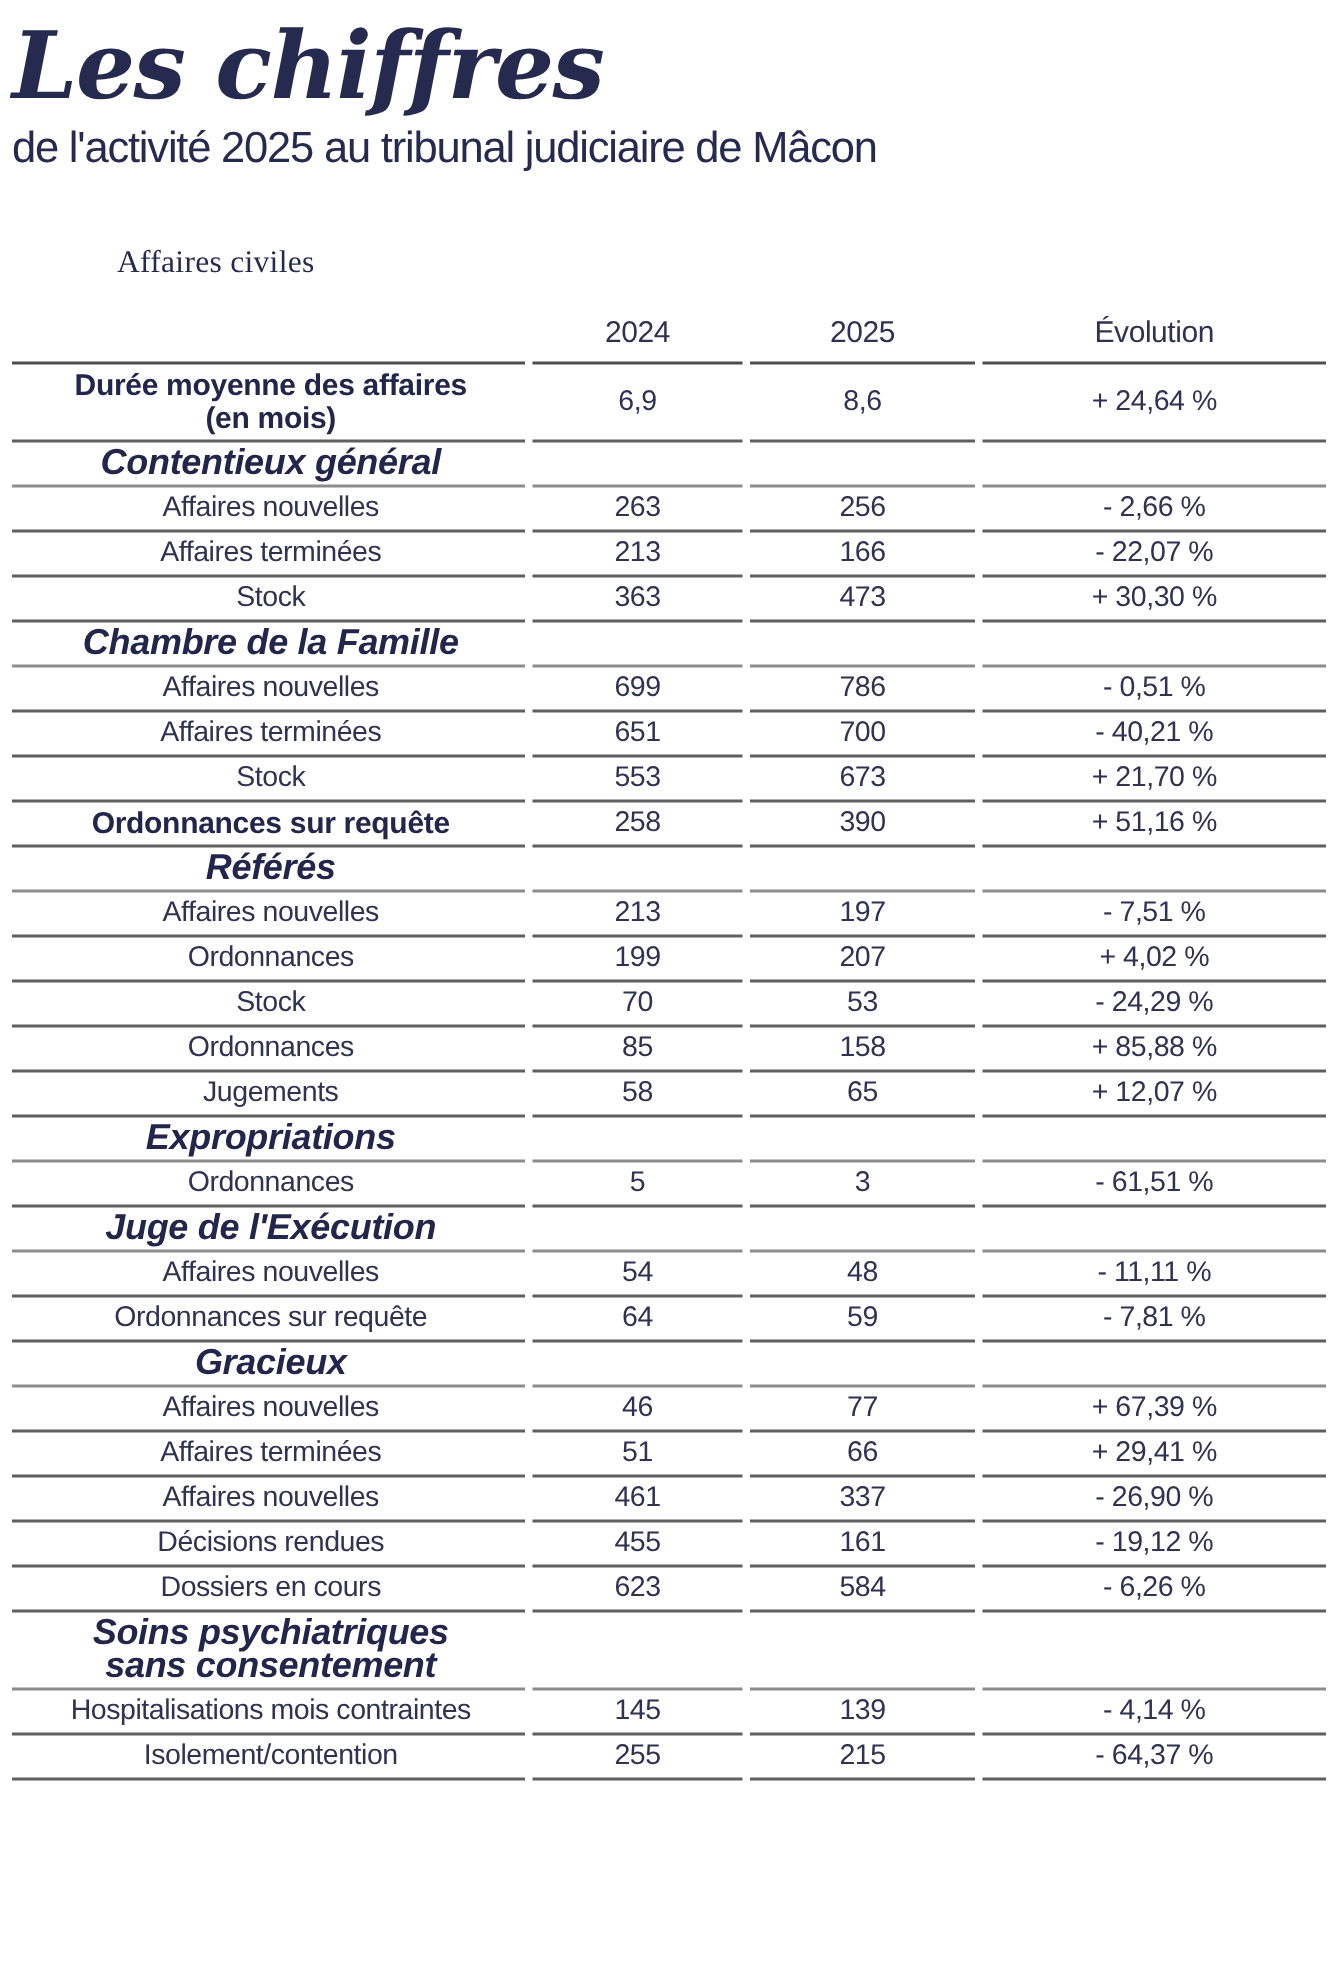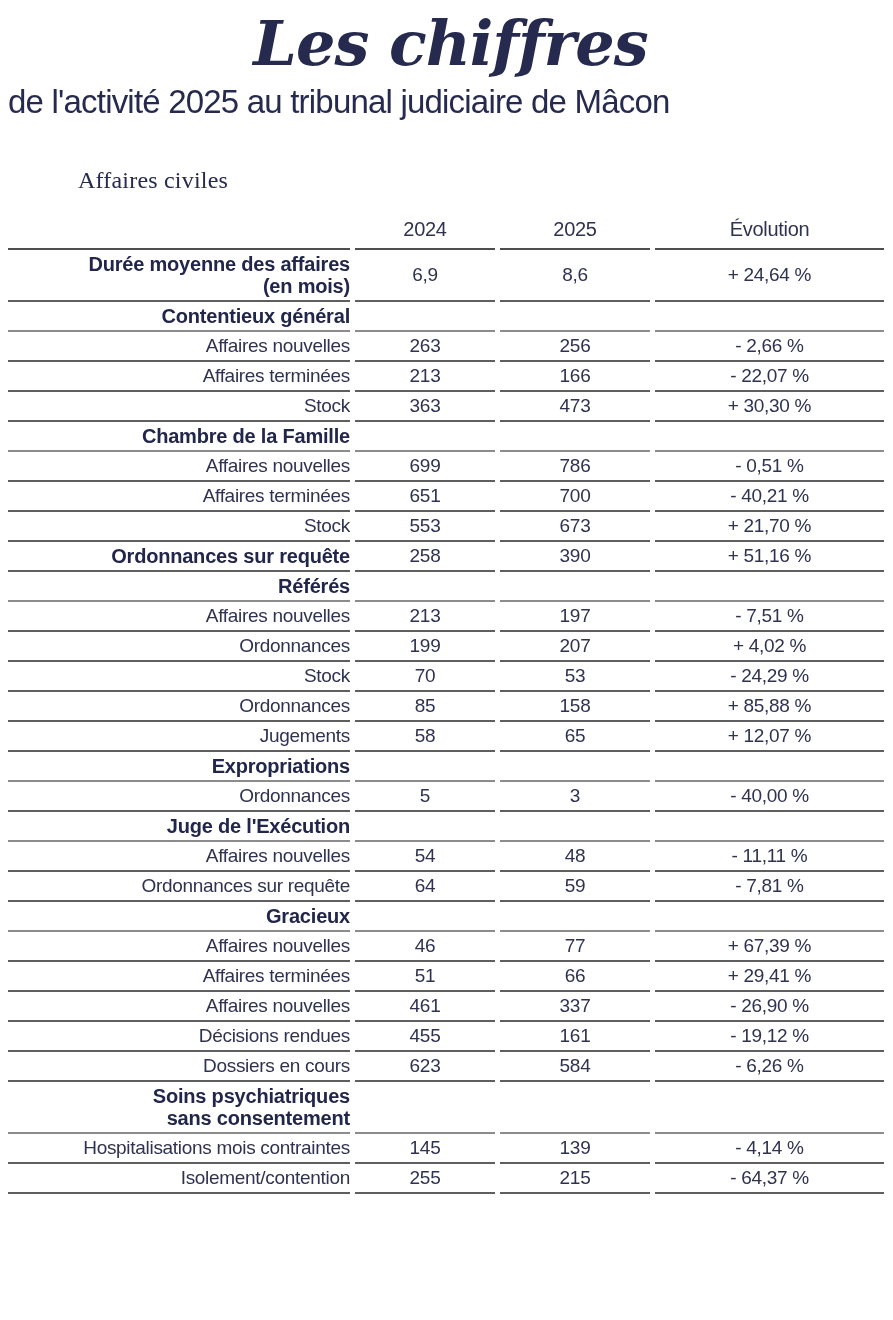--- a/index.html
+++ b/index.html
@@ -26,34 +26,33 @@
   }
   .page-title {
     font-family: "DejaVu Serif", "Liberation Serif", serif;
     font-style: italic;
     font-weight: 700;
     font-size: 62px;
     line-height: 1.02;
     color: var(--navy);
     margin: 12px 0 0 8px;
     letter-spacing: -1px;
-    text-align: center;
   }
   .page-subtitle {
     font-family: "Liberation Sans", sans-serif;
-    font-size: 33px;
+    font-size: 29px;
     font-weight: 400;
     color: var(--navy);
     margin: 8px 0 0 8px;
     letter-spacing: -0.8px;
   }
   .section-title {
     font-family: "Liberation Serif", serif;
     font-weight: 400;
-    font-size: 24px;
+    font-size: 21px;
     color: var(--navy);
     margin: 46px 0 0 78px;
     letter-spacing: 0.2px;
   }
   table.stats {
     margin: 24px 0 0 3px;
     border-collapse: separate;
     border-spacing: 5px 0;
     table-layout: fixed;
     width: 886px;
@@ -75,31 +74,32 @@
     line-height: 22px;
   }
   tbody td {
     border-bottom: 2px solid var(--rule);
     padding: 3px 0 3px 0;
     line-height: 22px;
     height: 28px;
     vertical-align: middle;
   }
   td.label-cell {
-    text-align: right;
+    text-align: center;
     white-space: pre-line;
     padding-left: 3px;
   }
   td.num-cell { text-align: center; }
   tr.row-section td {
     font-weight: 700;
     color: var(--bold);
-    font-size: 20px;
+    font-size: 24px;
     letter-spacing: -0.2px;
     border-bottom-color: var(--rule-light);
+    font-style: italic;
   }
   tr.row-bold td.label-cell {
     font-weight: 700;
     color: var(--bold);
     font-size: 20px;
     letter-spacing: -0.2px;
   }
 </style>
 </head>
 <body>
@@ -227,21 +227,21 @@
       <tr class="row-section">
         <td class="label-cell">Expropriations</td>
         <td class="num-cell"></td>
         <td class="num-cell"></td>
         <td class="num-cell"></td>
       </tr>
       <tr class="row-data">
         <td class="label-cell">Ordonnances</td>
         <td class="num-cell">5</td>
         <td class="num-cell">3</td>
-        <td class="num-cell">- 40,00 %</td>
+        <td class="num-cell">- 61,51 %</td>
       </tr>
       <tr class="row-section">
         <td class="label-cell">Juge de l'Exécution</td>
         <td class="num-cell"></td>
         <td class="num-cell"></td>
         <td class="num-cell"></td>
       </tr>
       <tr class="row-data">
         <td class="label-cell">Affaires nouvelles</td>
         <td class="num-cell">54</td>

